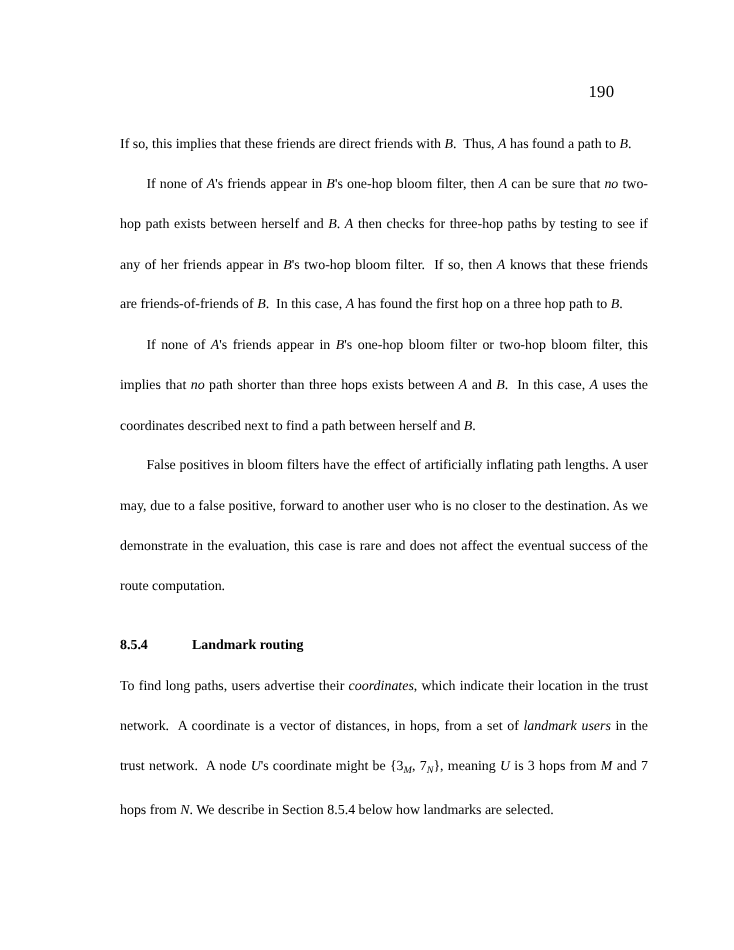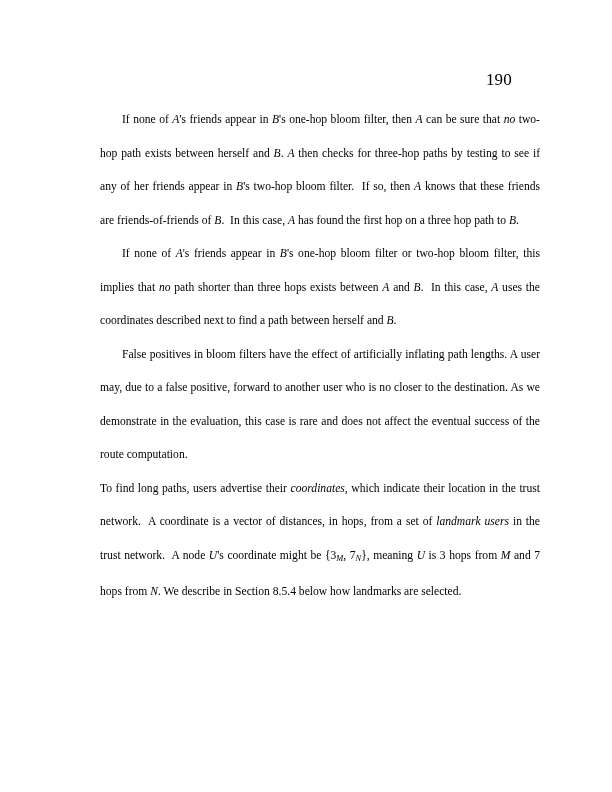--- a/index.html
+++ b/index.html
@@ -19,21 +19,21 @@
     position: absolute;
     top: 0; left: 0;
     width: 612px;
     height: 792px;
     box-sizing: border-box;
   }
   .page-number {
     position: absolute;
     top: 70px;
     right: 100px;
-    font-size: 17px;
+    font-size: 14px;
     letter-spacing: 0.2px;
   }
   .content {
     position: absolute;
     top: 103px;
     left: 100px;
     width: 440px;
   }
   p.body-para {
     margin: 0 0 0 0;
@@ -71,24 +71,26 @@
 </style>
 </head>
 <body>
 
 <div class="page">
 
   <div class="page-number">190</div>
 
   <div class="content">
 
+    <p class="body-para">If so, this implies that these friends are direct friends with <span class="mathit">B</span>.&nbsp; Thus, <span class="mathit">A</span> has found a path to <span class="mathit">B</span>.</p>
 
     <p class="body-para indent">If none of <span class="mathit">A</span>'s friends appear in <span class="mathit">B</span>'s one-hop bloom filter, then <span class="mathit">A</span> can be sure that <i>no</i> two-hop path exists between herself and <span class="mathit">B</span>. <span class="mathit">A</span> then checks for three-hop paths by testing to see if any of her friends appear in <span class="mathit">B</span>'s two-hop bloom filter.&nbsp; If so, then <span class="mathit">A</span> knows that these friends are friends-of-friends of <span class="mathit">B</span>.&nbsp; In this case, <span class="mathit">A</span> has found the first hop on a three hop path to <span class="mathit">B</span>.</p>
 
     <p class="body-para indent">If none of <span class="mathit">A</span>'s friends appear in <span class="mathit">B</span>'s one-hop bloom filter or two-hop bloom filter, this implies that <i>no</i> path shorter than three hops exists between <span class="mathit">A</span> and <span class="mathit">B</span>.&nbsp; In this case, <span class="mathit">A</span> uses the coordinates described next to find a path between herself and <span class="mathit">B</span>.</p>
 
     <p class="body-para indent">False positives in bloom filters have the effect of artificially inflating path lengths. A user may, due to a false positive, forward to another user who is no closer to the destination. As we demonstrate in the evaluation, this case is rare and does not affect the eventual success of the route computation.</p>
 
+    <h3 class="section-heading"><span class="num">8.5.4</span><span>Landmark routing</span></h3>
 
     <p class="body-para">To find long paths, users advertise their <i>coordinates</i>, which indicate their location in the trust network.&nbsp; A coordinate is a vector of distances, in hops, from a set of <i>landmark users</i> in the trust network.&nbsp; A node <span class="mathit">U</span>'s coordinate might be <span class="nobr">{3<span class="mathsub">M</span>, 7<span class="mathsub">N</span>},</span> meaning <span class="mathit">U</span> is 3 hops from <span class="mathit">M</span> and 7 hops from <span class="mathit">N</span>. We describe in Section 8.5.4 below how landmarks are selected.</p>
 
   </div>
 </div>
 
 </body></html>

